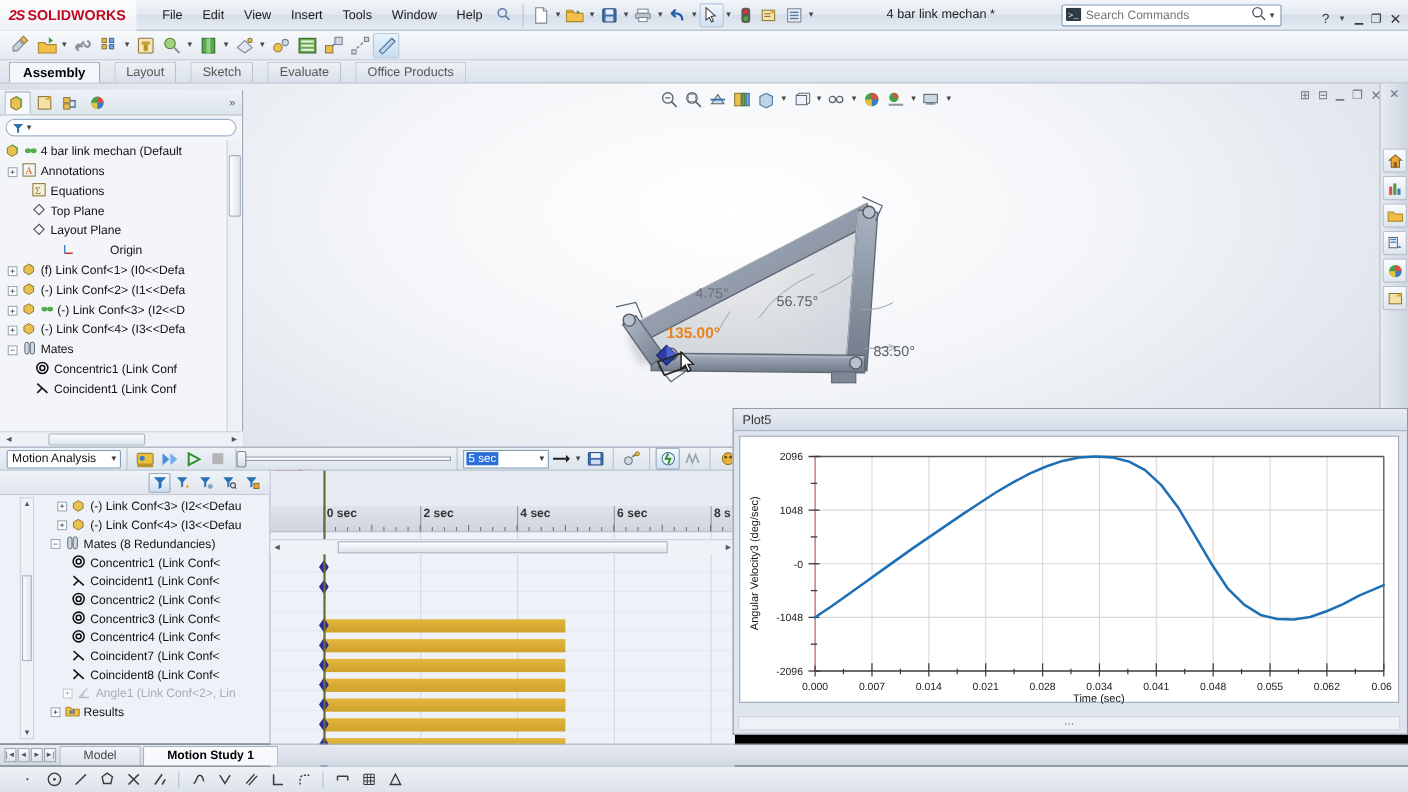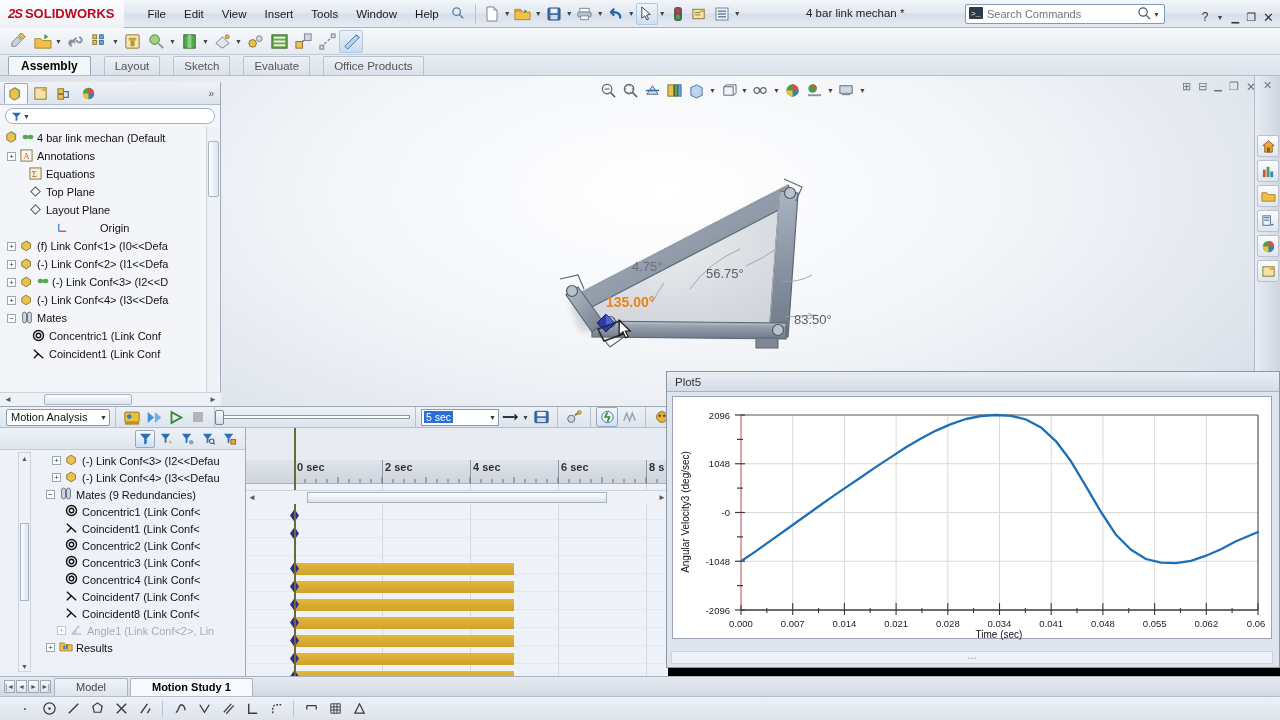--- a/index.html
+++ b/index.html
@@ -1027,21 +1027,21 @@
           <span>(-) Link Conf&lt;4&gt;  (I3&lt;&lt;Defau</span>
         </div>
         <div class="tnode" style="padding-left:12px;height:17px;">
           <span class="exp">−</span>
           <span class="ti">
             <svg width="14" height="13" viewBox="0 0 16 14">
                 <path d="M3 3a2.2 2.2 0 014.4 0v8a2.2 2.2 0 01-4.4 0z" fill="#cfd8e2" stroke="#5a6773"></path>
                 <path d="M8.6 3a2.2 2.2 0 014.4 0v8a2.2 2.2 0 01-4.4 0z" fill="#cfd8e2" stroke="#5a6773"></path>
               </svg>
           </span>
-          <span>Mates (9 Redundancies)</span>
+          <span>Mates (8 Redundancies)</span>
         </div>
 
         <div class="tnode" style="padding-left:30px;height:17px;">
           <span class="ti">
             <svg width="13" height="13" viewBox="0 0 14 14">
                 <circle cx="7" cy="7" r="5.4" fill="none" stroke="#111" stroke-width="1.5"></circle>
                 <circle cx="7" cy="7" r="2.4" fill="none" stroke="#111" stroke-width="1.5"></circle>
               </svg>
           </span>
           <span>Concentric1 (Link Conf&lt;</span>

